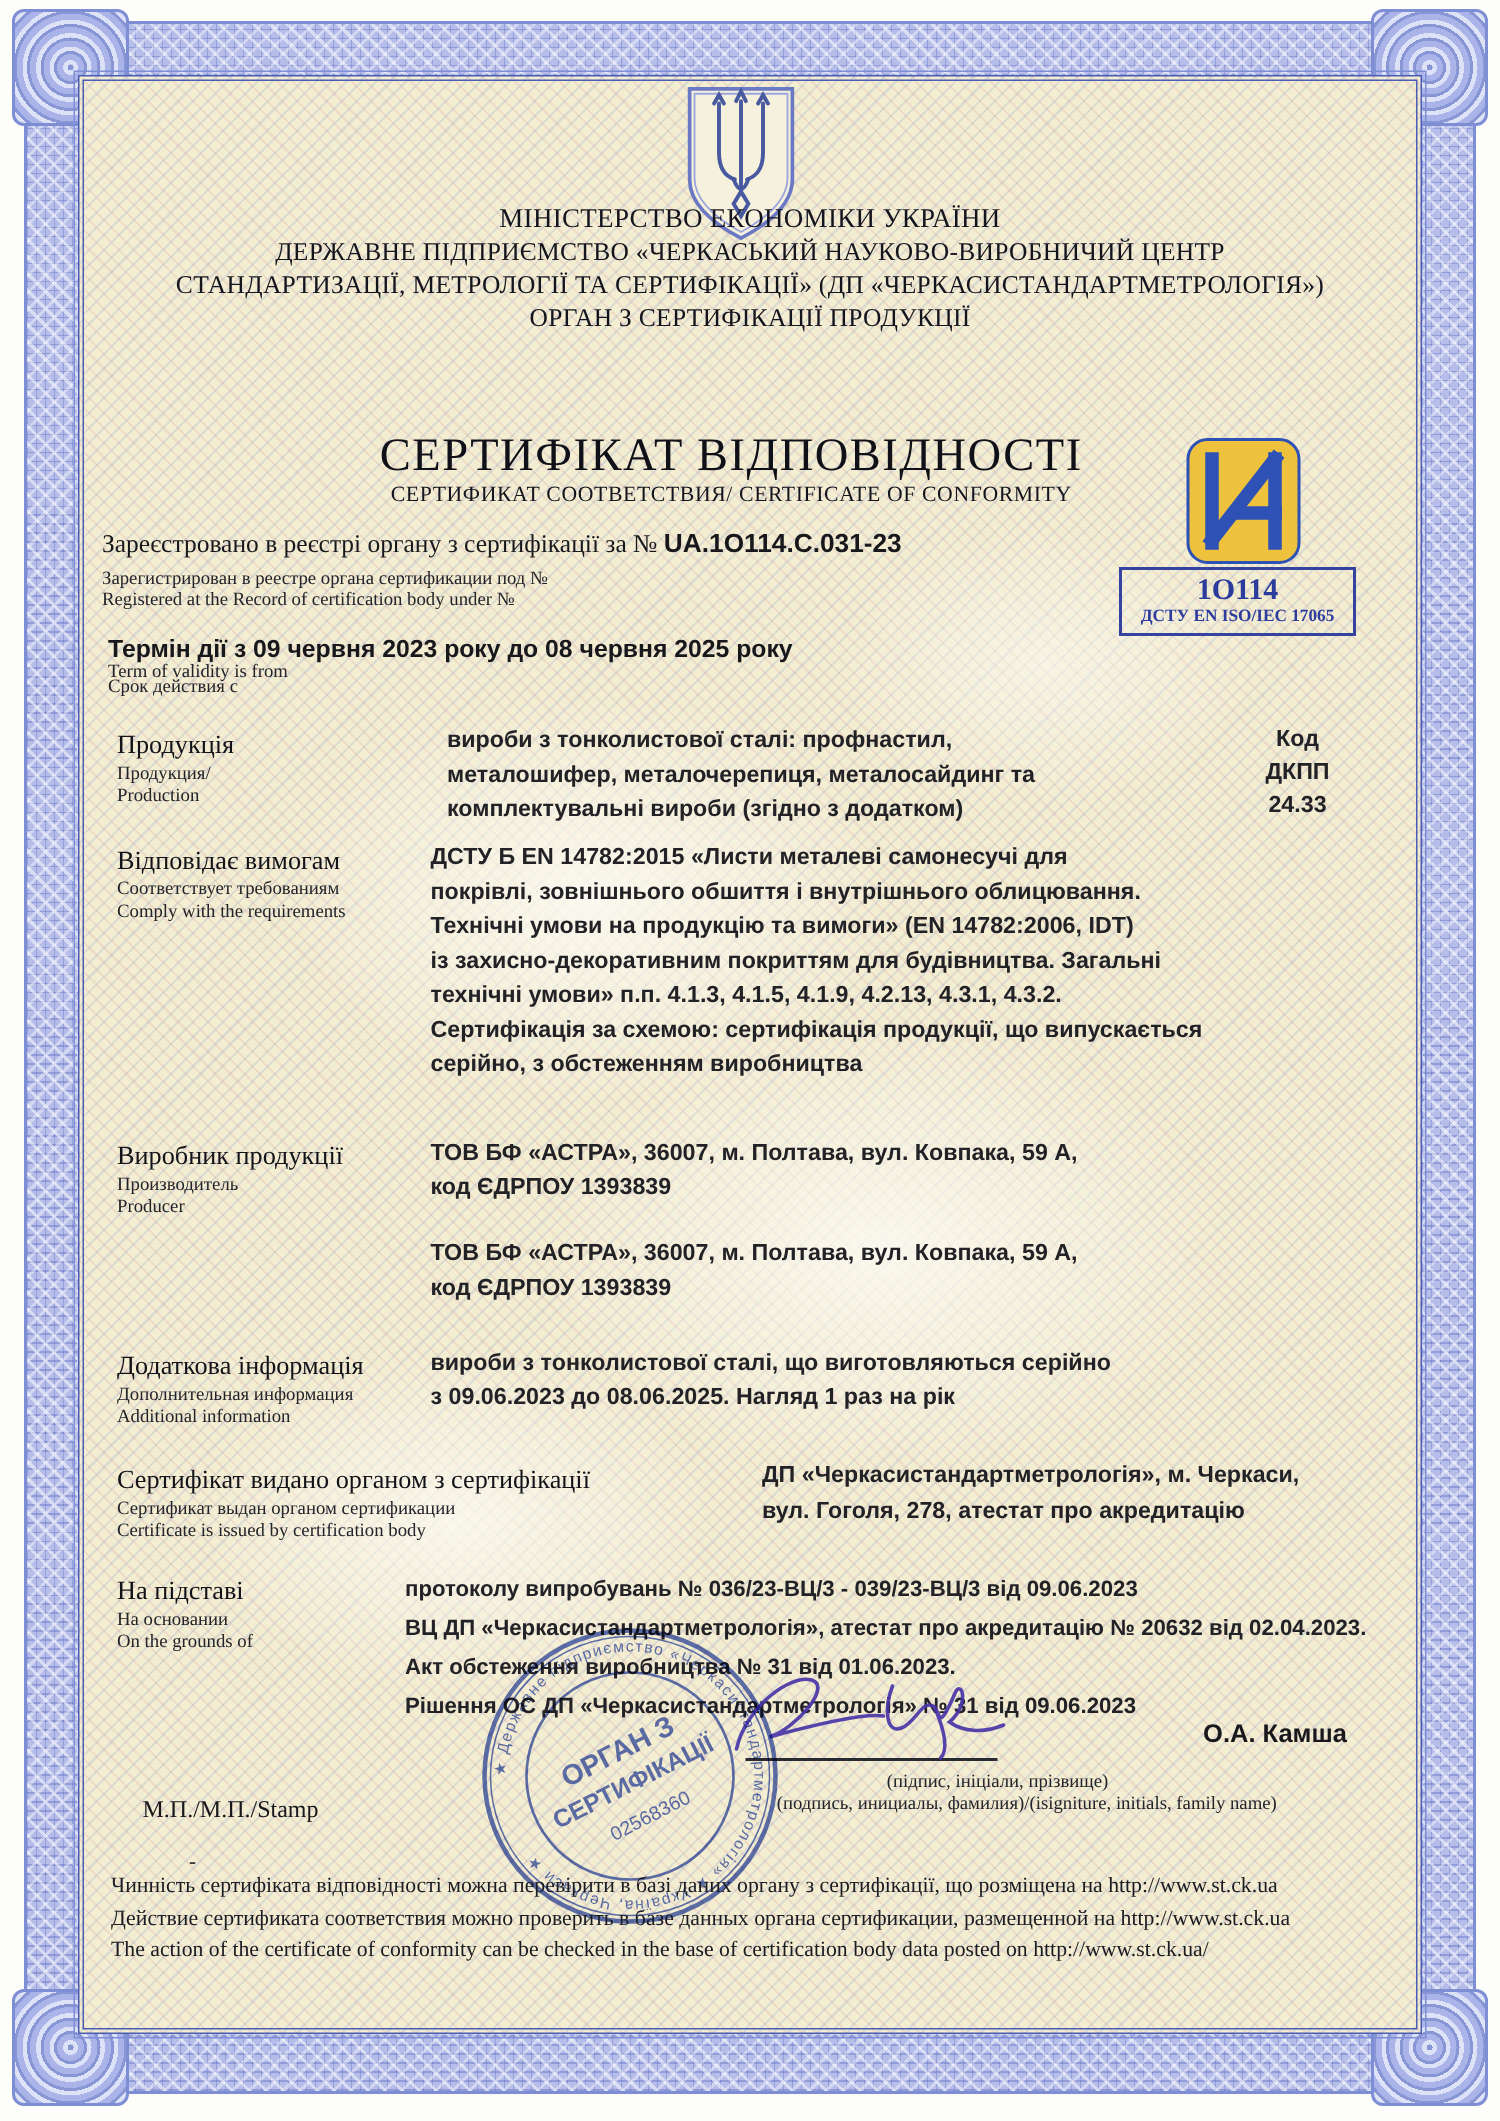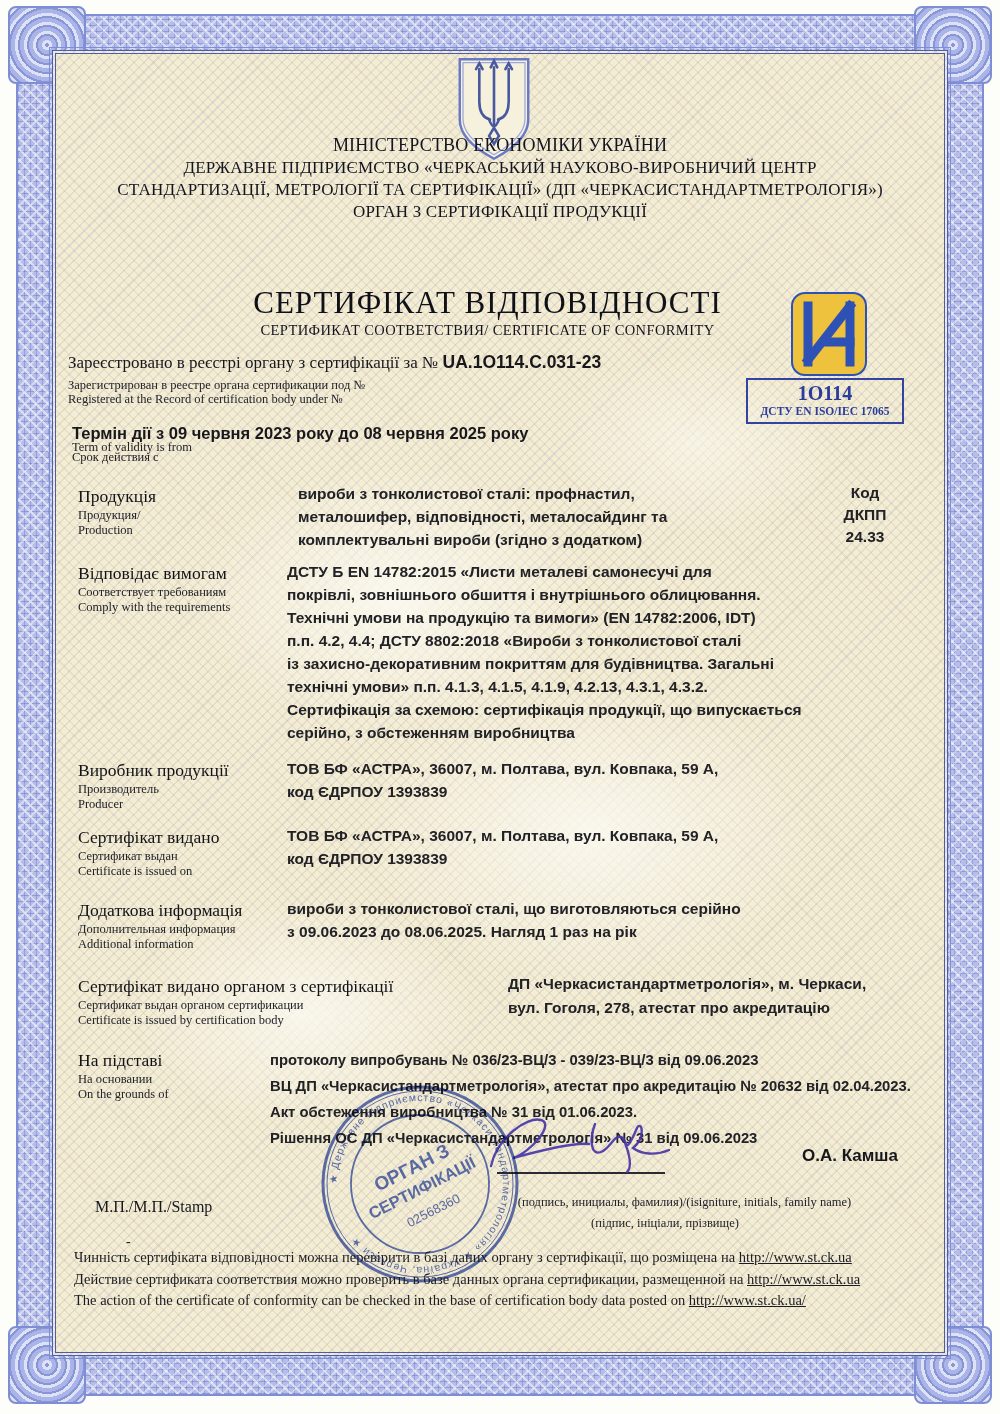--- a/index.html
+++ b/index.html
@@ -41,21 +41,21 @@
   .label{font-size:17.5px;line-height:20px;color:#121218;margin-bottom:2px;}
   .sublabel{font-size:12.5px;line-height:15px;color:#23232a;}
   .content{font-size:15.5px;line-height:23px;color:#212126;}
   .content div{white-space:nowrap;}
   .acc-box{border:2px solid #33439f;color:#2c3c9c;text-align:center;padding-top:2px;}
   .acc-code{font-size:20px;line-height:22px;font-weight:bold;font-family:"Liberation Serif",serif;text-align:center;}
   .acc-std{font-size:11.5px;line-height:14px;font-weight:bold;font-family:"Liberation Serif",serif;}
   .logo-square{background:#eec23d;border:2px solid #2d51b5;border-radius:14px;}
   .sig-printed-line{border-top:2px solid #2a2a33;}
   .footer-line{font-size:14.5px;line-height:21.5px;color:#1b1b22;white-space:nowrap;}
-  .footer-line .url{text-decoration:underline;}
+  .footer-line .url{}
   .stamp-wrap{opacity:.82;mix-blend-mode:multiply;}
 </style>
 </head>
 <body>
 
 <div class="page">
   <div class="band"></div>
   <div class="corner c-tl"></div>
   <div class="corner c-tr"></div>
   <div class="corner c-bl"></div>
@@ -112,60 +112,54 @@
   <div class="abs ser sublabel nw" style="left:72px;top:450px;">Срок действия с</div>
   <div class="abs ser sublabel nw" style="left:72px;top:440px;text-align:right;">Term of validity is from</div>
 
   <div class="abs" style="left:78px;top:486px;">
     <div class="ser-b label">Продукція</div>
     <div class="ser sublabel">Продукция/</div>
     <div class="ser sublabel">Production</div>
   </div>
   <div class="abs content san-b" style="left:298px;top:482px;">
     <div>вироби з тонколистової сталі: профнастил,</div>
-    <div>металошифер, відповідності, металосайдинг та</div>
+    <div>металошифер, металочерепиця, металосайдинг та</div>
     <div>комплектувальні вироби (згідно з додатком)</div>
   </div>
   <div class="abs content san-b center" style="left:818px;top:482px;width:94px;line-height:22px;">
     <div>Код</div>
     <div>ДКПП</div>
     <div>24.33</div>
   </div>
 
   <div class="abs" style="left:78px;top:563px;">
     <div class="ser-b label">Відповідає вимогам</div>
     <div class="ser sublabel">Соответствует требованиям</div>
     <div class="ser sublabel">Comply with the requirements</div>
   </div>
   <div class="abs content san-b" style="left:287px;top:560px;">
     <div>ДСТУ Б EN 14782:2015 «Листи металеві самонесучі для</div>
     <div>покрівлі, зовнішнього обшиття і внутрішнього облицювання.</div>
     <div>Технічні умови на продукцію та вимоги» (EN 14782:2006, IDT)</div>
-    <div>п.п. 4.2, 4.4; ДСТУ 8802:2018 «Вироби з тонколистової сталі</div>
     <div>із захисно-декоративним покриттям для будівництва. Загальні</div>
     <div>технічні умови» п.п. 4.1.3, 4.1.5, 4.1.9, 4.2.13, 4.3.1, 4.3.2.</div>
     <div>Сертифікація за схемою: сертифікація продукції, що випускається</div>
     <div>серійно, з обстеженням виробництва</div>
   </div>
 
   <div class="abs" style="left:78px;top:760px;">
     <div class="ser-b label">Виробник продукції</div>
     <div class="ser sublabel">Производитель</div>
     <div class="ser sublabel">Producer</div>
   </div>
   <div class="abs content san-b" style="left:287px;top:757px;">
     <div>ТОВ БФ «АСТРА», 36007, м. Полтава, вул. Ковпака, 59 А,</div>
     <div>код ЄДРПОУ 1393839</div>
   </div>
 
-  <div class="abs" style="left:78px;top:827px;">
-    <div class="ser-b label">Сертифікат видано</div>
-    <div class="ser sublabel">Сертификат выдан</div>
-    <div class="ser sublabel">Certificate is issued on</div>
-  </div>
   <div class="abs content san-b" style="left:287px;top:824px;">
     <div>ТОВ БФ «АСТРА», 36007, м. Полтава, вул. Ковпака, 59 А,</div>
     <div>код ЄДРПОУ 1393839</div>
   </div>
 
   <div class="abs" style="left:78px;top:900px;">
     <div class="ser-b label">Додаткова інформація</div>
     <div class="ser sublabel">Дополнительная информация</div>
     <div class="ser sublabel">Additional information</div>
   </div>
@@ -193,21 +187,21 @@
     <div>протоколу випробувань № 036/23-ВЦ/3 - 039/23-ВЦ/3 від 09.06.2023</div>
     <div>ВЦ ДП «Черкасистандартметрологія», атестат про акредитацію № 20632 від 02.04.2023.</div>
     <div>Акт обстеження виробництва № 31 від 01.06.2023.</div>
     <div>Рішення ОС ДП «Черкасистандартметрологія» № 31 від 09.06.2023</div>
   </div>
 
   <div class="abs ser" style="left:95px;top:1198px;font-size:16px;">М.П./М.П./Stamp</div>
 
   <div class="abs sig-printed-line" style="left:497px;top:1172px;width:168px;"></div>
   <div class="abs san-b center" style="left:726px;top:1146px;width:170px;font-size:17px;padding-left:39px;">О.А. Камша</div>
-  <div class="abs ser sublabel center" style="left:505px;top:1180px;width:320px;margin-top:36px;">(підпис, ініціали, прізвище)</div>
+  <div class="abs ser sublabel center" style="left:505px;top:1180px;width:320px;">(підпис, ініціали, прізвище)</div>
   <div class="abs ser sublabel center" style="left:462px;top:1195px;width:445px;">(подпись, инициалы, фамилия)/(isigniture, initials, family name)</div>
 
   <div class="abs" style="left:483px;top:1108px;width:200px;height:70px;">
     <svg width="200" height="70" viewBox="0 0 200 70">
       <g fill="none" stroke="#4936a8" stroke-width="2.4" stroke-linecap="round" opacity=".92">
         <path d="M8,58 C14,30 44,8 58,12 C72,16 48,44 30,50 C52,44 92,34 106,36"></path>
         <path d="M112,16 C106,32 108,48 118,44 C128,40 132,24 140,30 C144,34 142,48 154,20 C158,12 164,28 150,40 C158,46 172,48 186,42"></path>
         <path d="M140,30 C146,44 150,58 144,64"></path>
       </g>
     </svg>

